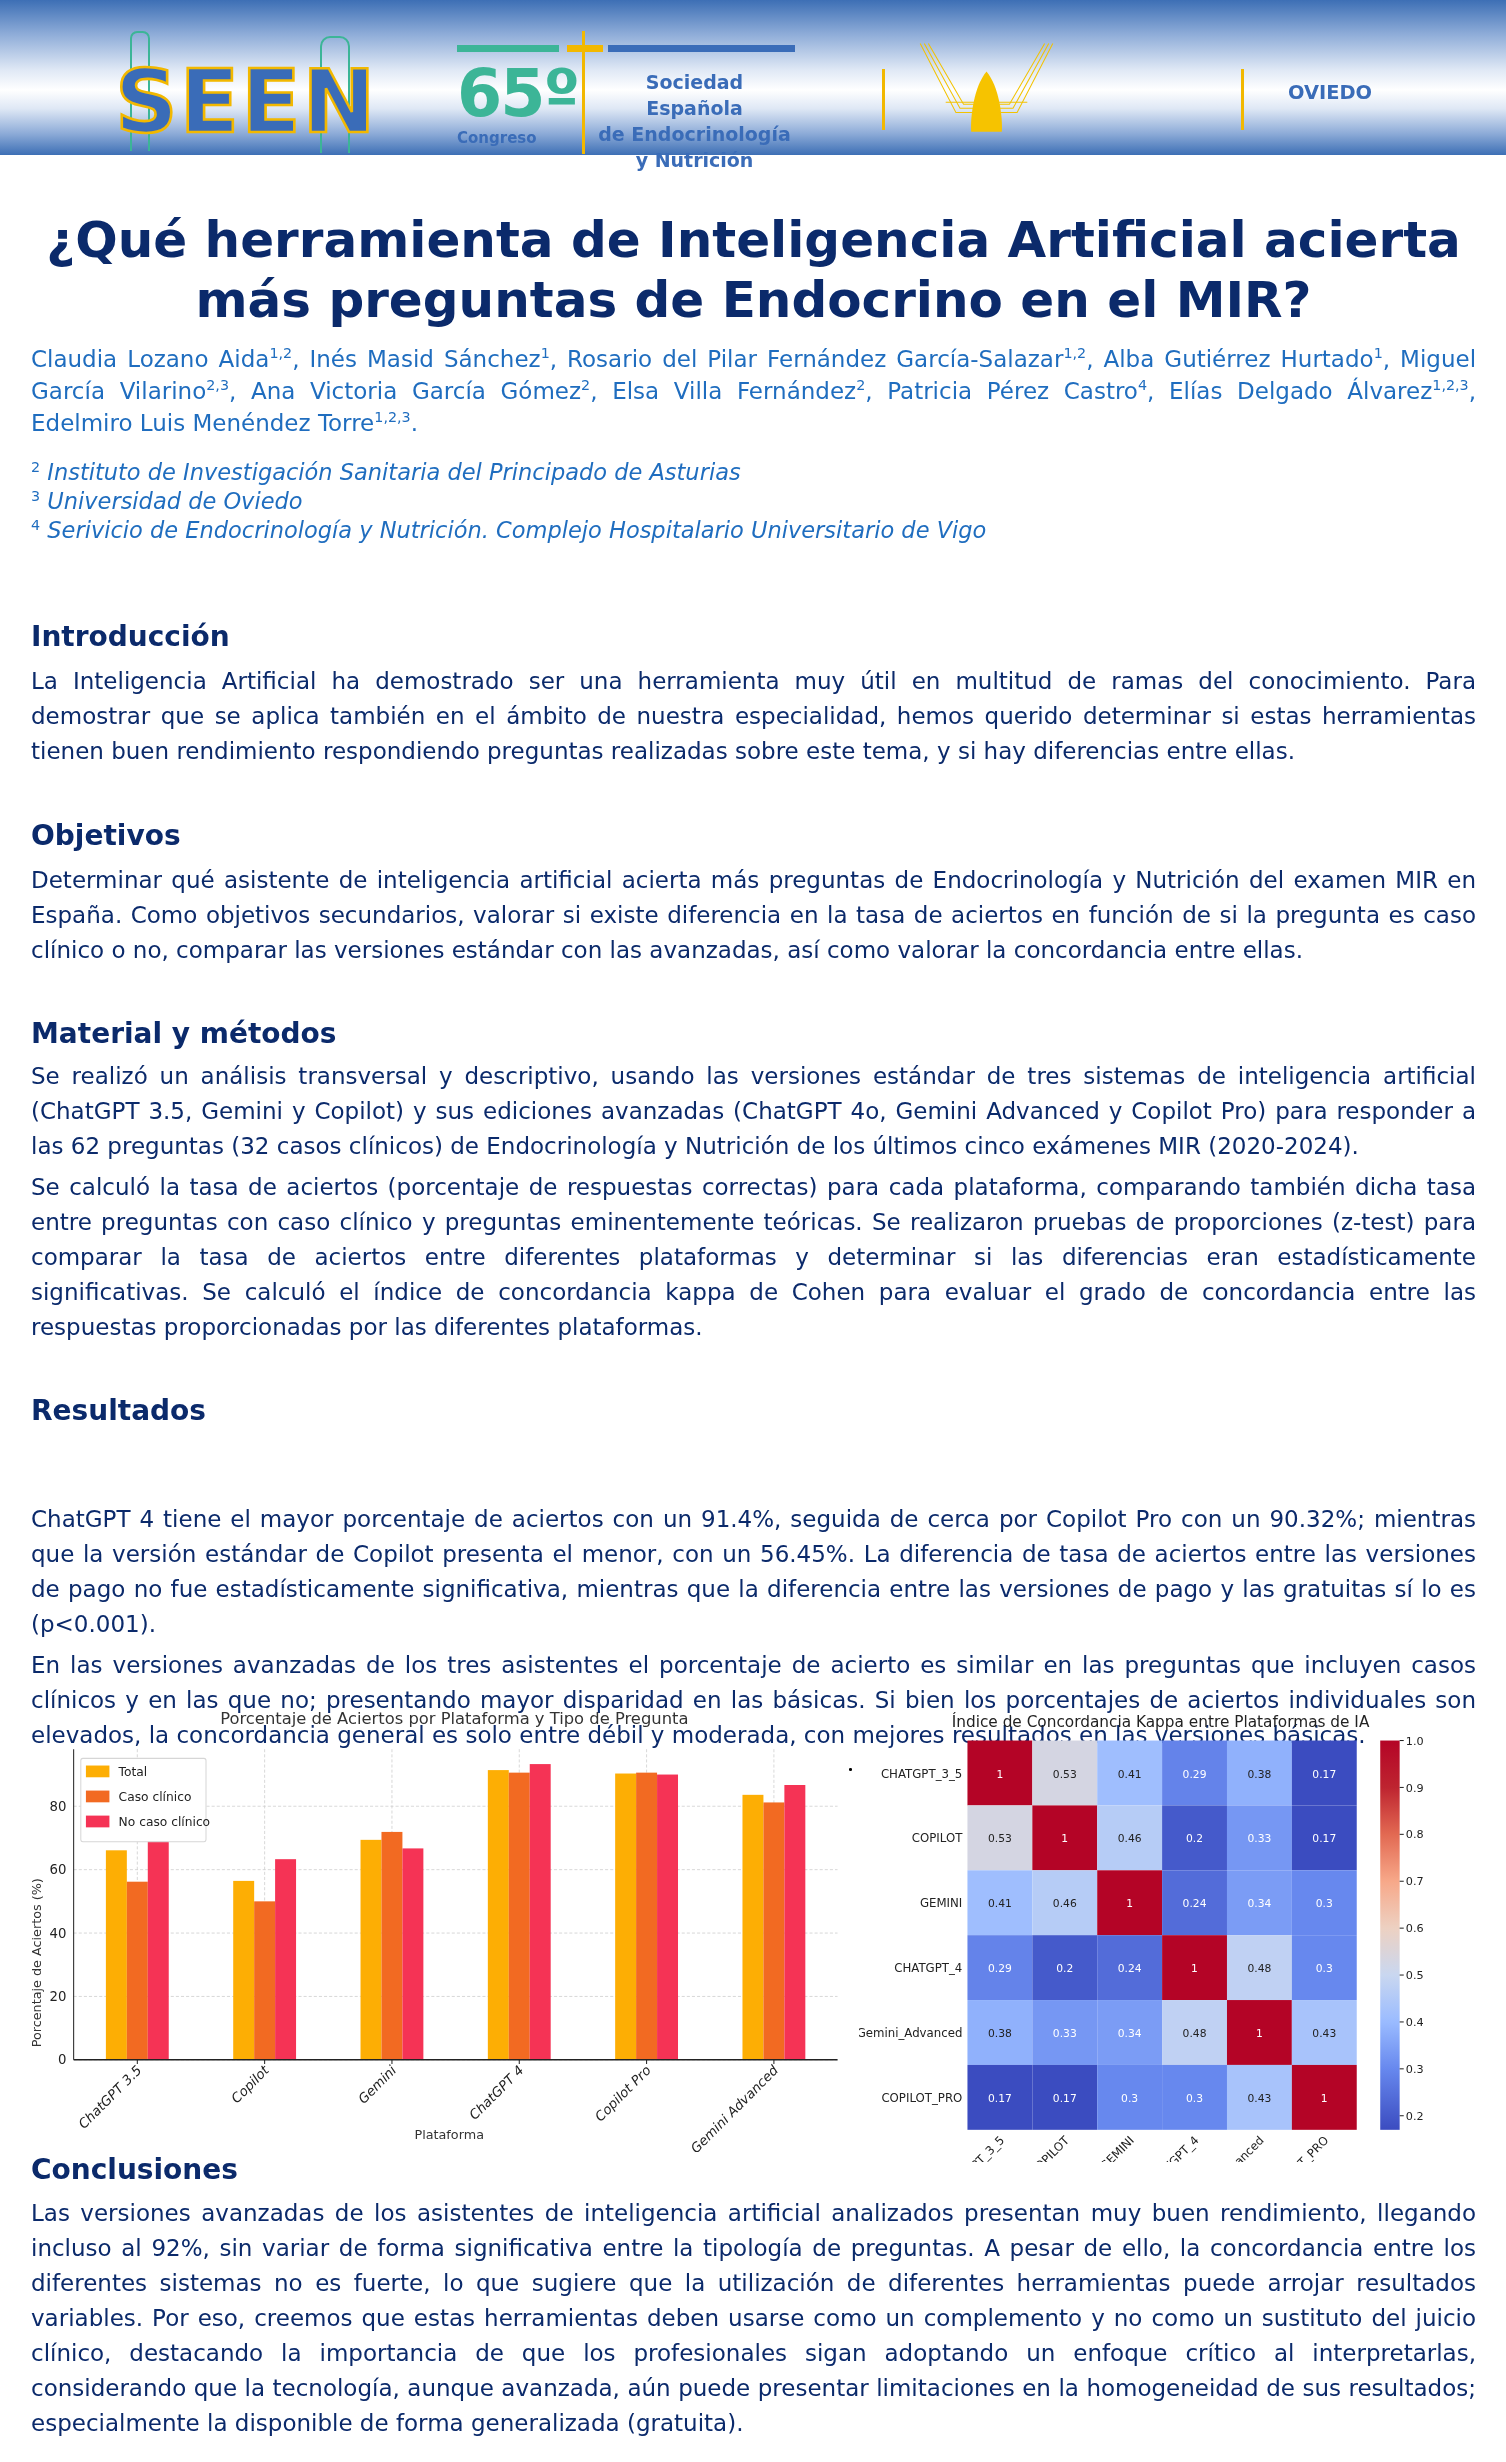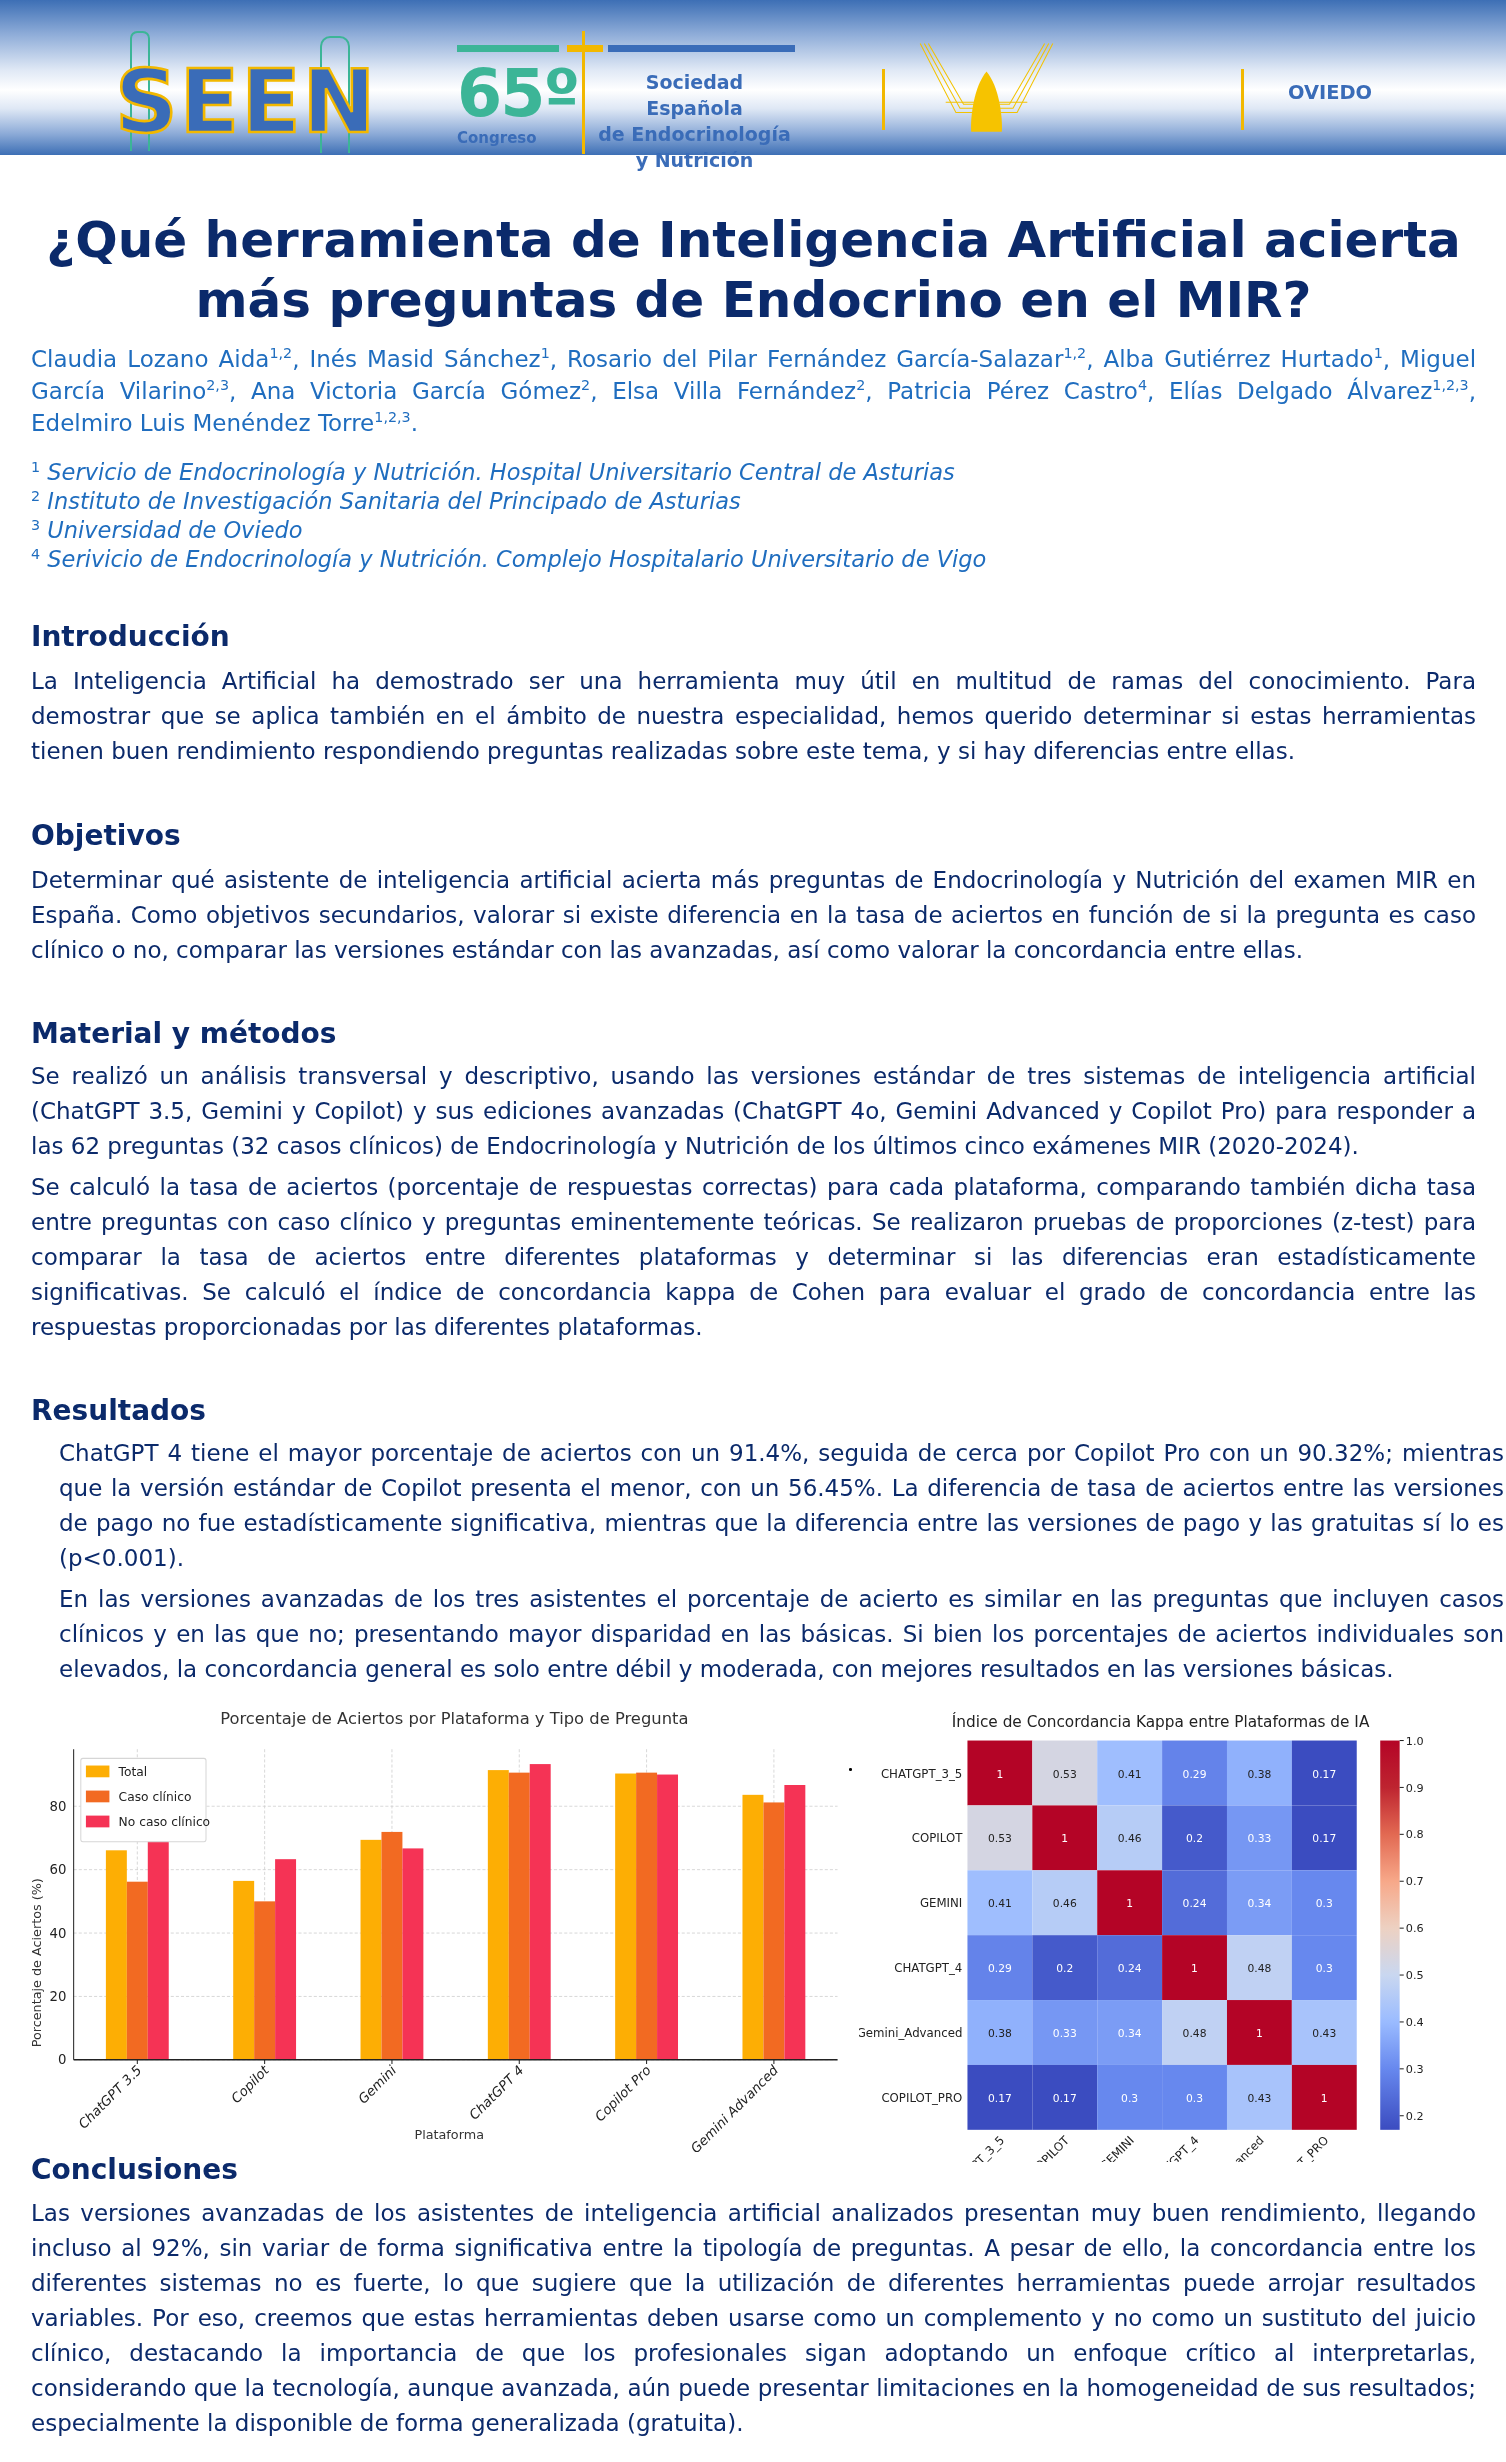--- a/index.html
+++ b/index.html
@@ -74,21 +74,20 @@
   </svg>
   <div class="sep-yellow" style="left:1241px;"></div>
   <div class="oviedo">OVIEDO</div>
 </div>
 
 <div class="title">¿Qué herramienta de Inteligencia Artificial acierta más preguntas de Endocrino en el MIR?</div>
 
 <div class="authors" id="authors"><span>Claudia Lozano Aida<sup>1,2</sup></span>, <span>Inés Masid Sánchez<sup>1</sup></span>, <span>Rosario del Pilar Fernández García-Salazar<sup>1,2</sup></span>, <span>Alba Gutiérrez Hurtado<sup>1</sup></span>, <span>Miguel García Vilarino<sup>2,3</sup></span>, <span>Ana Victoria García Gómez<sup>2</sup></span>, <span>Elsa Villa Fernández<sup>2</sup></span>, <span>Patricia Pérez Castro<sup>4</sup></span>, <span>Elías Delgado Álvarez<sup>1,2,3</sup></span>, <span>Edelmiro Luis Menéndez Torre<sup>1,2,3</sup></span>.</div>
 
 <div class="affils" id="affils">
-    <div><sup>1</sup> Servicio de Endocrinología y Nutrición. Hospital Universitario Central de Asturias</div>
     <div><sup>2</sup> Instituto de Investigación Sanitaria del Principado de Asturias</div>
     <div><sup>3</sup> Universidad de Oviedo</div>
     <div><sup>4</sup> Serivicio de Endocrinología y Nutrición. Complejo Hospitalario Universitario de Vigo</div>
   </div>
 
 <div class="sec-h" style="top:620px;">Introducción</div>
 <div class="sec-p" style="top:664px;">
   <p>La Inteligencia Artificial ha demostrado ser una herramienta muy útil en multitud de ramas del conocimiento. Para demostrar que se aplica también en el ámbito de nuestra especialidad, hemos querido determinar si estas herramientas tienen buen rendimiento respondiendo preguntas realizadas sobre este tema, y si hay diferencias entre ellas.</p>
 </div>
 
@@ -97,21 +96,21 @@
   <p>Determinar qué asistente de inteligencia artificial acierta más preguntas de Endocrinología y Nutrición del examen MIR en España. Como objetivos secundarios, valorar si existe diferencia en la tasa de aciertos en función de si la pregunta es caso clínico o no, comparar las versiones estándar con las avanzadas, así como valorar la concordancia entre ellas.</p>
 </div>
 
 <div class="sec-h" style="top:1017px;">Material y métodos</div>
 <div class="sec-p" style="top:1059px;">
   <p>Se realizó un análisis transversal y descriptivo, usando las versiones estándar de tres sistemas de inteligencia artificial (ChatGPT 3.5, Gemini y Copilot) y sus ediciones avanzadas (ChatGPT 4o, Gemini Advanced y Copilot Pro) para responder a las 62 preguntas (32 casos clínicos) de Endocrinología y Nutrición de los últimos cinco exámenes MIR (2020-2024).</p>
   <p>Se calculó la tasa de aciertos (porcentaje de respuestas correctas) para cada plataforma, comparando también dicha tasa entre preguntas con caso clínico y preguntas eminentemente teóricas. Se realizaron pruebas de proporciones (z-test) para comparar la tasa de aciertos entre diferentes plataformas y determinar si las diferencias eran estadísticamente significativas. Se calculó el índice de concordancia kappa de Cohen para evaluar el grado de concordancia entre las respuestas proporcionadas por las diferentes plataformas.</p>
 </div>
 
 <div class="sec-h" style="top:1394px;">Resultados</div>
-<div class="sec-p" style="top:1436px;margin-left:28px;">
+<div class="sec-p" style="top:1502px;">
   <p>ChatGPT 4 tiene el mayor porcentaje de aciertos con un 91.4%, seguida de cerca por Copilot Pro con un 90.32%; mientras que la versión estándar de Copilot presenta el menor, con un 56.45%. La diferencia de tasa de aciertos entre las versiones de pago no fue estadísticamente significativa, mientras que la diferencia entre las versiones de pago y las gratuitas sí lo es (p&lt;0.001).</p>
   <p>En las versiones avanzadas de los tres asistentes el porcentaje de acierto es similar en las preguntas que incluyen casos clínicos y en las que no; presentando mayor disparidad en las básicas. Si bien los porcentajes de aciertos individuales son elevados, la concordancia general es solo entre débil y moderada, con mejores resultados en las versiones básicas.</p>
 </div>
 
 <div class="chart-box">
   <svg id="barsvg" width="838" height="450" viewBox="0 0 1640 880">
     <text id="bar-title" x="850" y="42" text-anchor="middle" font-size="32" fill="#333">Porcentaje de Aciertos por Plataforma y Tipo de Pregunta</text>
     <text transform="translate(42,510) rotate(-90)" text-anchor="middle" font-size="25" fill="#333">Porcentaje de Aciertos (%)</text>
     <text x="840" y="855" text-anchor="middle" font-size="25" fill="#333">Plataforma</text>
     <g id="bar-grid">

